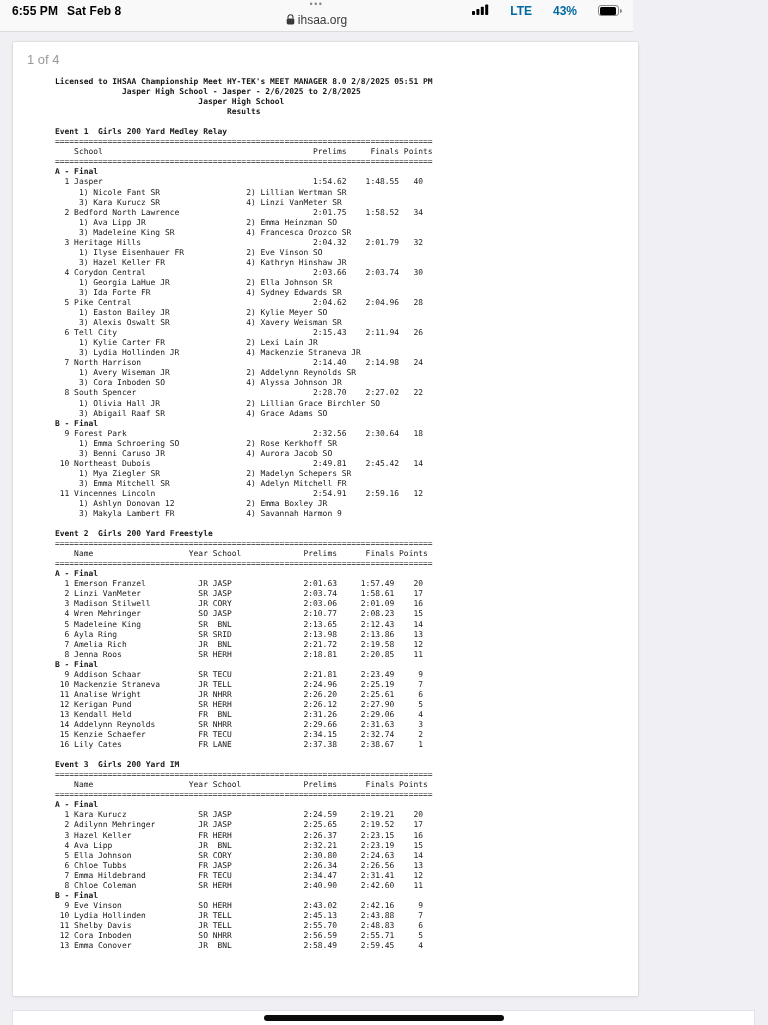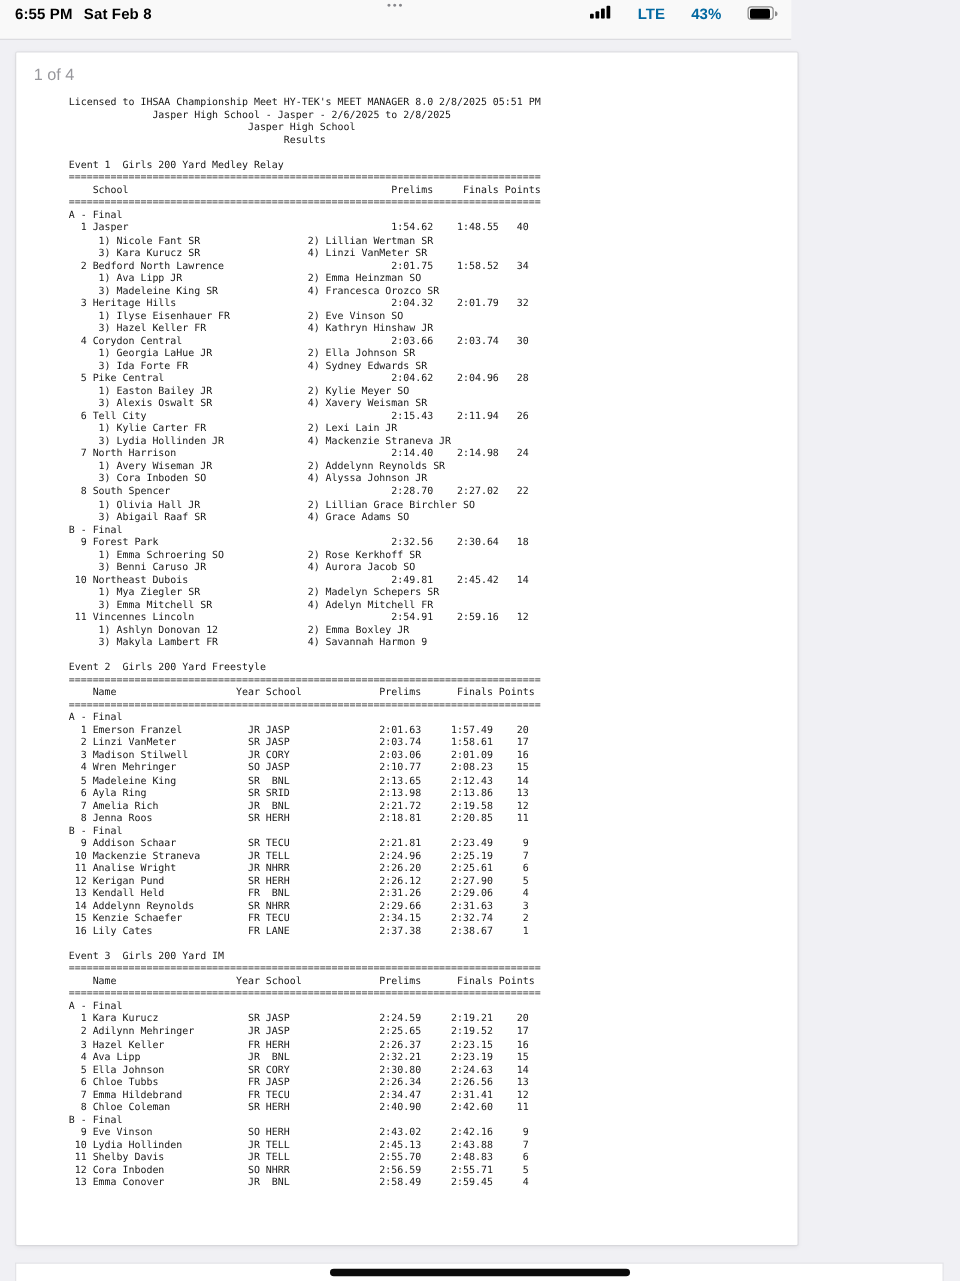--- a/index.html
+++ b/index.html
@@ -33,40 +33,46 @@
     border-radius:1px;
   }
   .page-label{position:absolute;left:14px;top:10px;font-size:13px;color:#98989d;}
   .doc{
     position:absolute;left:42px;top:35px;
     font-family:"DejaVu Sans Mono","Liberation Mono",monospace;
     font-size:7.95px;line-height:10.06px;color:#161616;
     white-space:pre;
   }
   .doc .ln{height:10.06px;}
-  .doc .b{font-weight:normal;}
+  .doc .b{font-weight:bold;}
   
   .next-page{
     position:absolute;left:13px;top:1011px;width:741px;height:14px;background:#ffffff;
     box-shadow:0 0 0 1px rgba(0,0,0,.05);
   }
   .home-indicator{
     position:absolute;left:264px;top:1015px;width:240px;height:5.5px;border-radius:3px;background:#0b0b0b;z-index:9;
   }
 </style>
 </head>
 <body>
 
 <div class="topbar">
   <div class="sb-left">
     <span>6:55 PM</span><span class="sb-date">Sat Feb 8</span>
   </div>
 
   <div class="sb-dots">•••</div>
 
+  <div class="sb-url">
+    <span><svg width="9" height="11" viewBox="0 0 9 11">
+          <path d="M2 4.6V3.2a2.5 2.5 0 0 1 5 0v1.4" fill="none" stroke="#3a3a3c" stroke-width="1.1"></path>
+          <rect x="0.7" y="4.4" width="7.6" height="6" rx="1.4" fill="#3a3a3c"></rect>
+        </svg></span><span>ihsaa.org</span>
+  </div>
 
   <div class="sb-right">
     <span><svg width="17" height="11" viewBox="0 0 17 11">
           <rect x="0" y="7" width="3" height="4" rx="0.8" fill="#000"></rect>
           <rect x="4.4" y="5" width="3" height="6" rx="0.8" fill="#000"></rect>
           <rect x="8.8" y="2.7" width="3" height="8.3" rx="0.8" fill="#000"></rect>
           <rect x="13.2" y="0.5" width="3" height="10.5" rx="0.8" fill="#000"></rect>
         </svg></span>
     <span>LTE</span>
     <span>43%</span>

